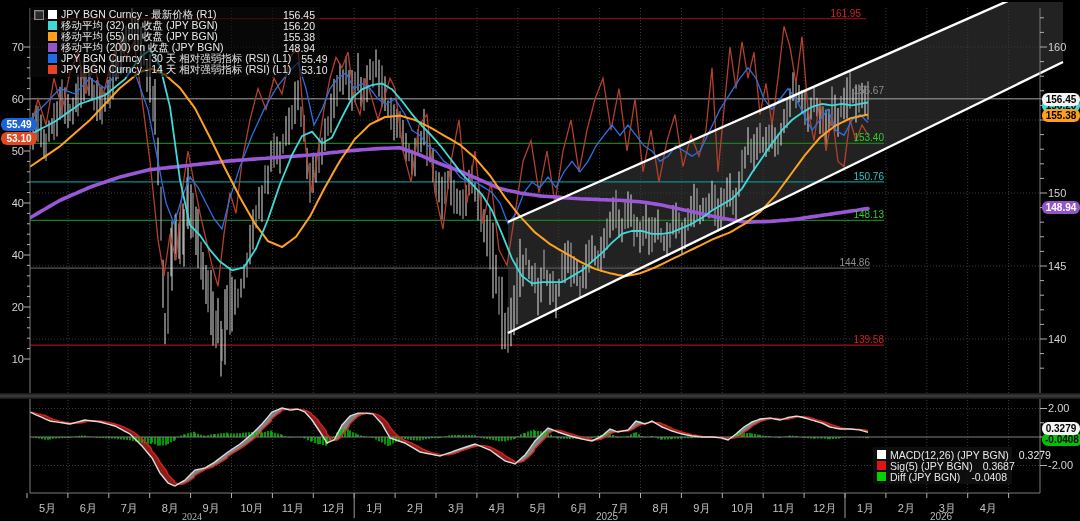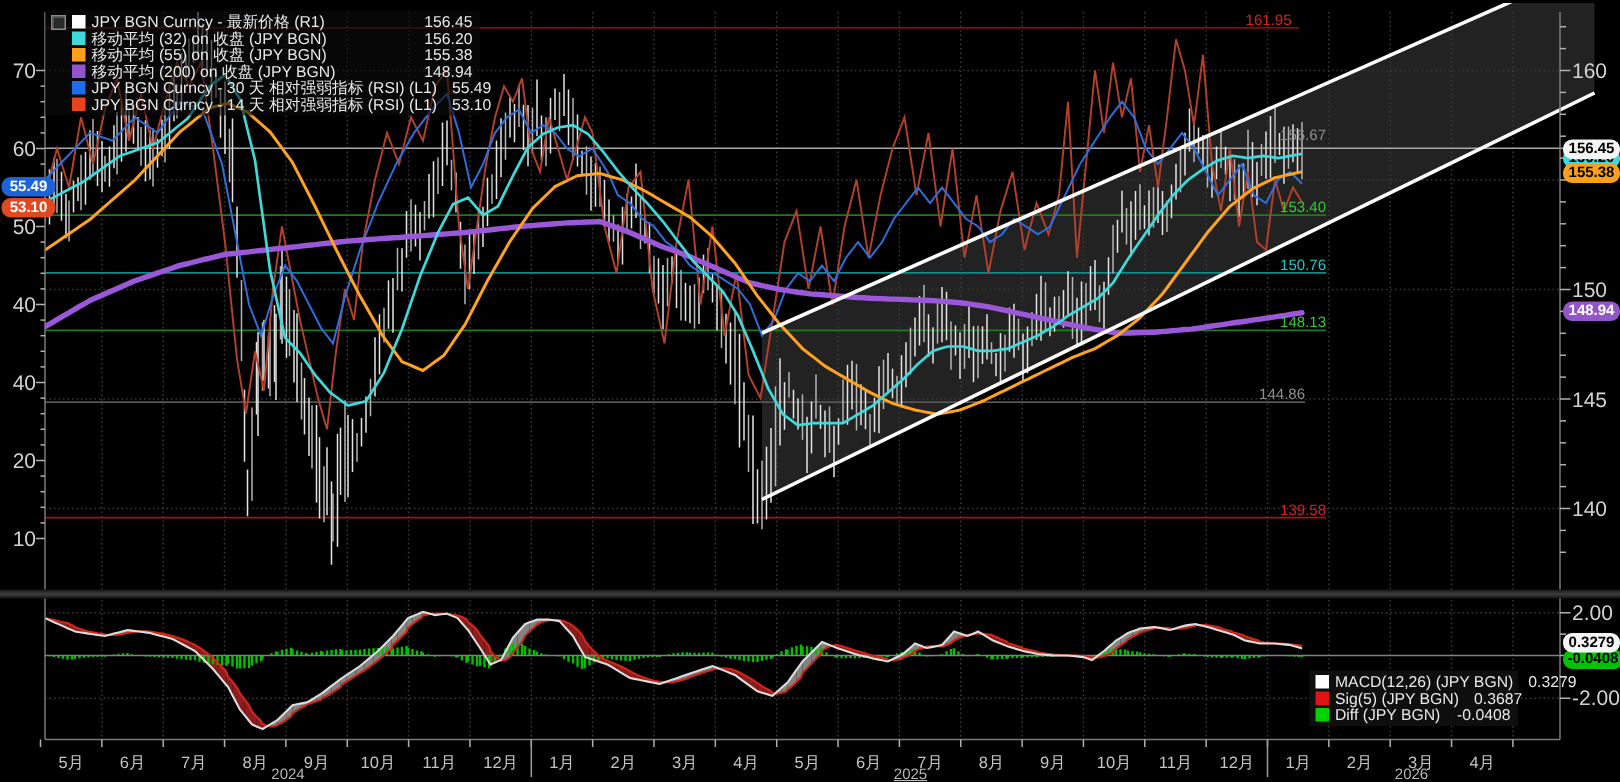--- a/index.html
+++ b/index.html
@@ -1,19 +1,19 @@
 <!DOCTYPE html>
 <html><head>
 <meta charset="utf-8">
 <style>
   html,body{margin:0;padding:0;background:#000;}
   #stage{position:relative;width:1080px;height:521px;background:#000;overflow:hidden;
          font-family:"Liberation Sans","DejaVu Sans",sans-serif;}
   #chart-svg{position:absolute;left:0;top:0;}
-  .axis-label{position:absolute;color:#d2d2d2;font-size:14px;line-height:11px;white-space:nowrap;}
+  .axis-label{position:absolute;color:#d2d2d2;font-size:11px;line-height:11px;white-space:nowrap;}
   .axis-label.right{left:1048px;}
   .axis-label.left{width:24px;text-align:right;left:0;}
   .month-label{position:absolute;top:501px;color:#c4c4c4;font-size:11px;transform:translateX(-50%);white-space:nowrap;}
   .year-label{position:absolute;top:511px;color:#b8b8b8;font-size:10px;transform:translateX(-50%);}
   .badge{position:absolute;font-size:10px;font-weight:bold;line-height:13px;height:13px;
          padding:0 3px;border-radius:6px;white-space:nowrap;}
   .badge.rightside{left:1042px;min-width:32px;text-align:center;}
   .badge.leftside{left:1px;width:30px;text-align:center;}
   .legend{position:absolute;background:rgba(12,12,12,0.62);padding:2px 5px 2px 4px;}
   .legend-row{display:flex;align-items:center;height:11px;font-size:10.5px;color:#e9e9e9;white-space:nowrap;}
@@ -1252,21 +1252,21 @@
       <div class="month-label" style="left: 620.1px;">7月</div>
       <div class="month-label" style="left: 661px;">8月</div>
       <div class="month-label" style="left: 701.9px;">9月</div>
       <div class="month-label" style="left: 742.8px;">10月</div>
       <div class="month-label" style="left: 783.7px;">11月</div>
       <div class="month-label" style="left: 824.6px;">12月</div>
       <div class="month-label" style="left: 865.5px;">1月</div>
       <div class="month-label" style="left: 906.4px;">2月</div>
       <div class="month-label" style="left: 947.3px;">3月</div>
       <div class="month-label" style="left: 988.2px;">4月</div>
-      <div class="year-label" style="left: 192px;">2024</div>
+      <div class="year-label" style="left: 192px; font-family: Liberation Serif, serif;">2024</div>
       <div class="year-label" style="left: 607px; text-decoration: underline;">2025</div>
       <div class="year-label" style="left: 941px;">2026</div>
     </div>
   <div id="badge-layer">
       <div class="badge leftside" style="top: 118px; background: rgb(26, 99, 217); color: rgb(255, 255, 255);">55.49</div>
       <div class="badge leftside" style="top: 132px; background: rgb(224, 73, 31); color: rgb(255, 255, 255);">53.10</div>
       <div class="badge rightside" style="top: 99px; background: rgb(63, 217, 217); color: rgb(0, 0, 0); z-index: 1;">156.20</div>
       <div class="badge rightside" style="top: 109px; background: rgb(255, 159, 26); color: rgb(0, 0, 0); z-index: 2;">155.38</div>
       <div class="badge rightside" style="top: 93px; background: rgb(244, 244, 244); color: rgb(0, 0, 0); z-index: 3;">156.45</div>
       <div class="badge rightside" style="top: 201px; background: rgb(148, 85, 203); color: rgb(255, 255, 255); z-index: 1;">148.94</div>

